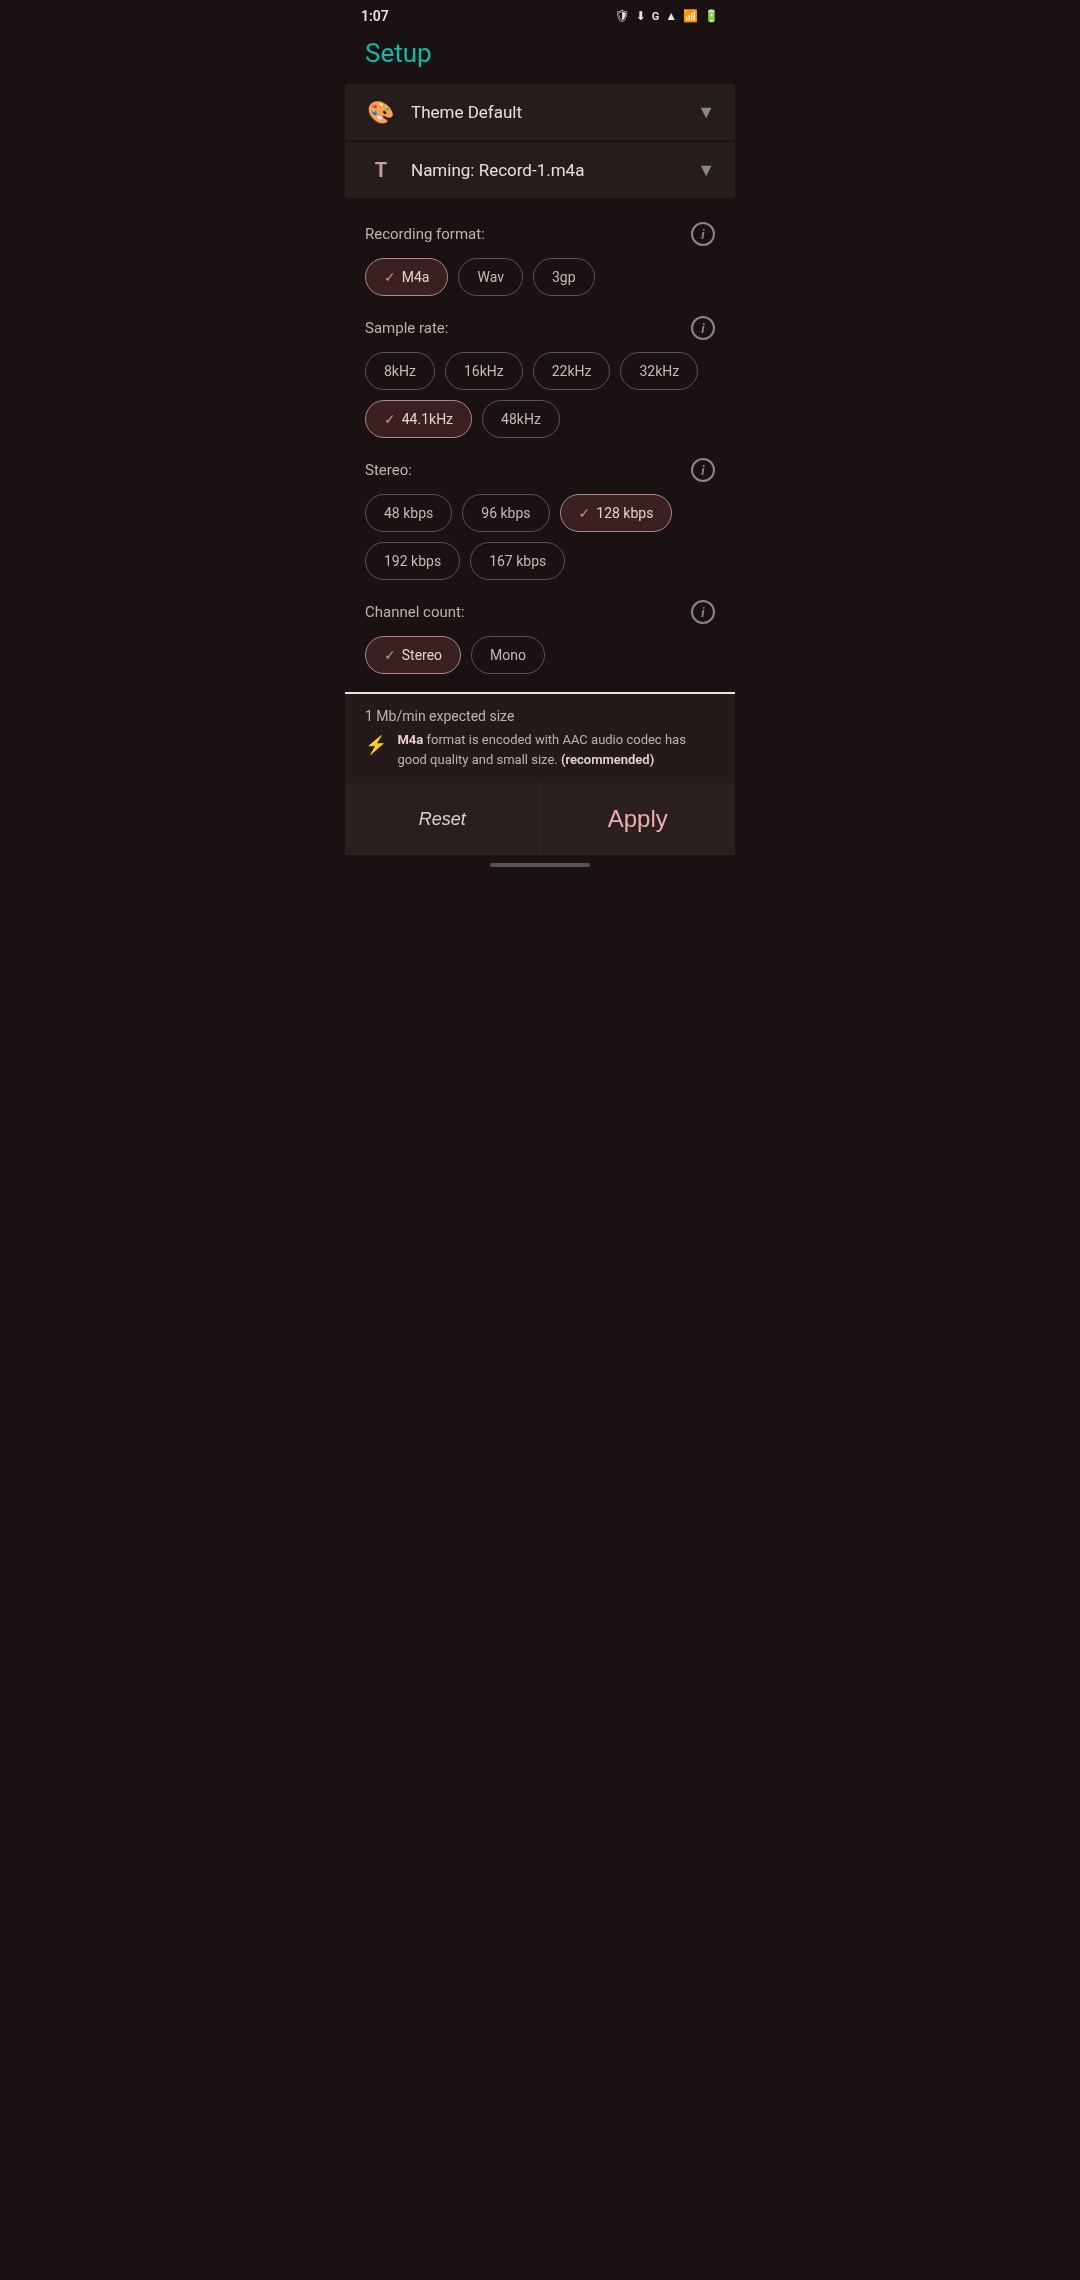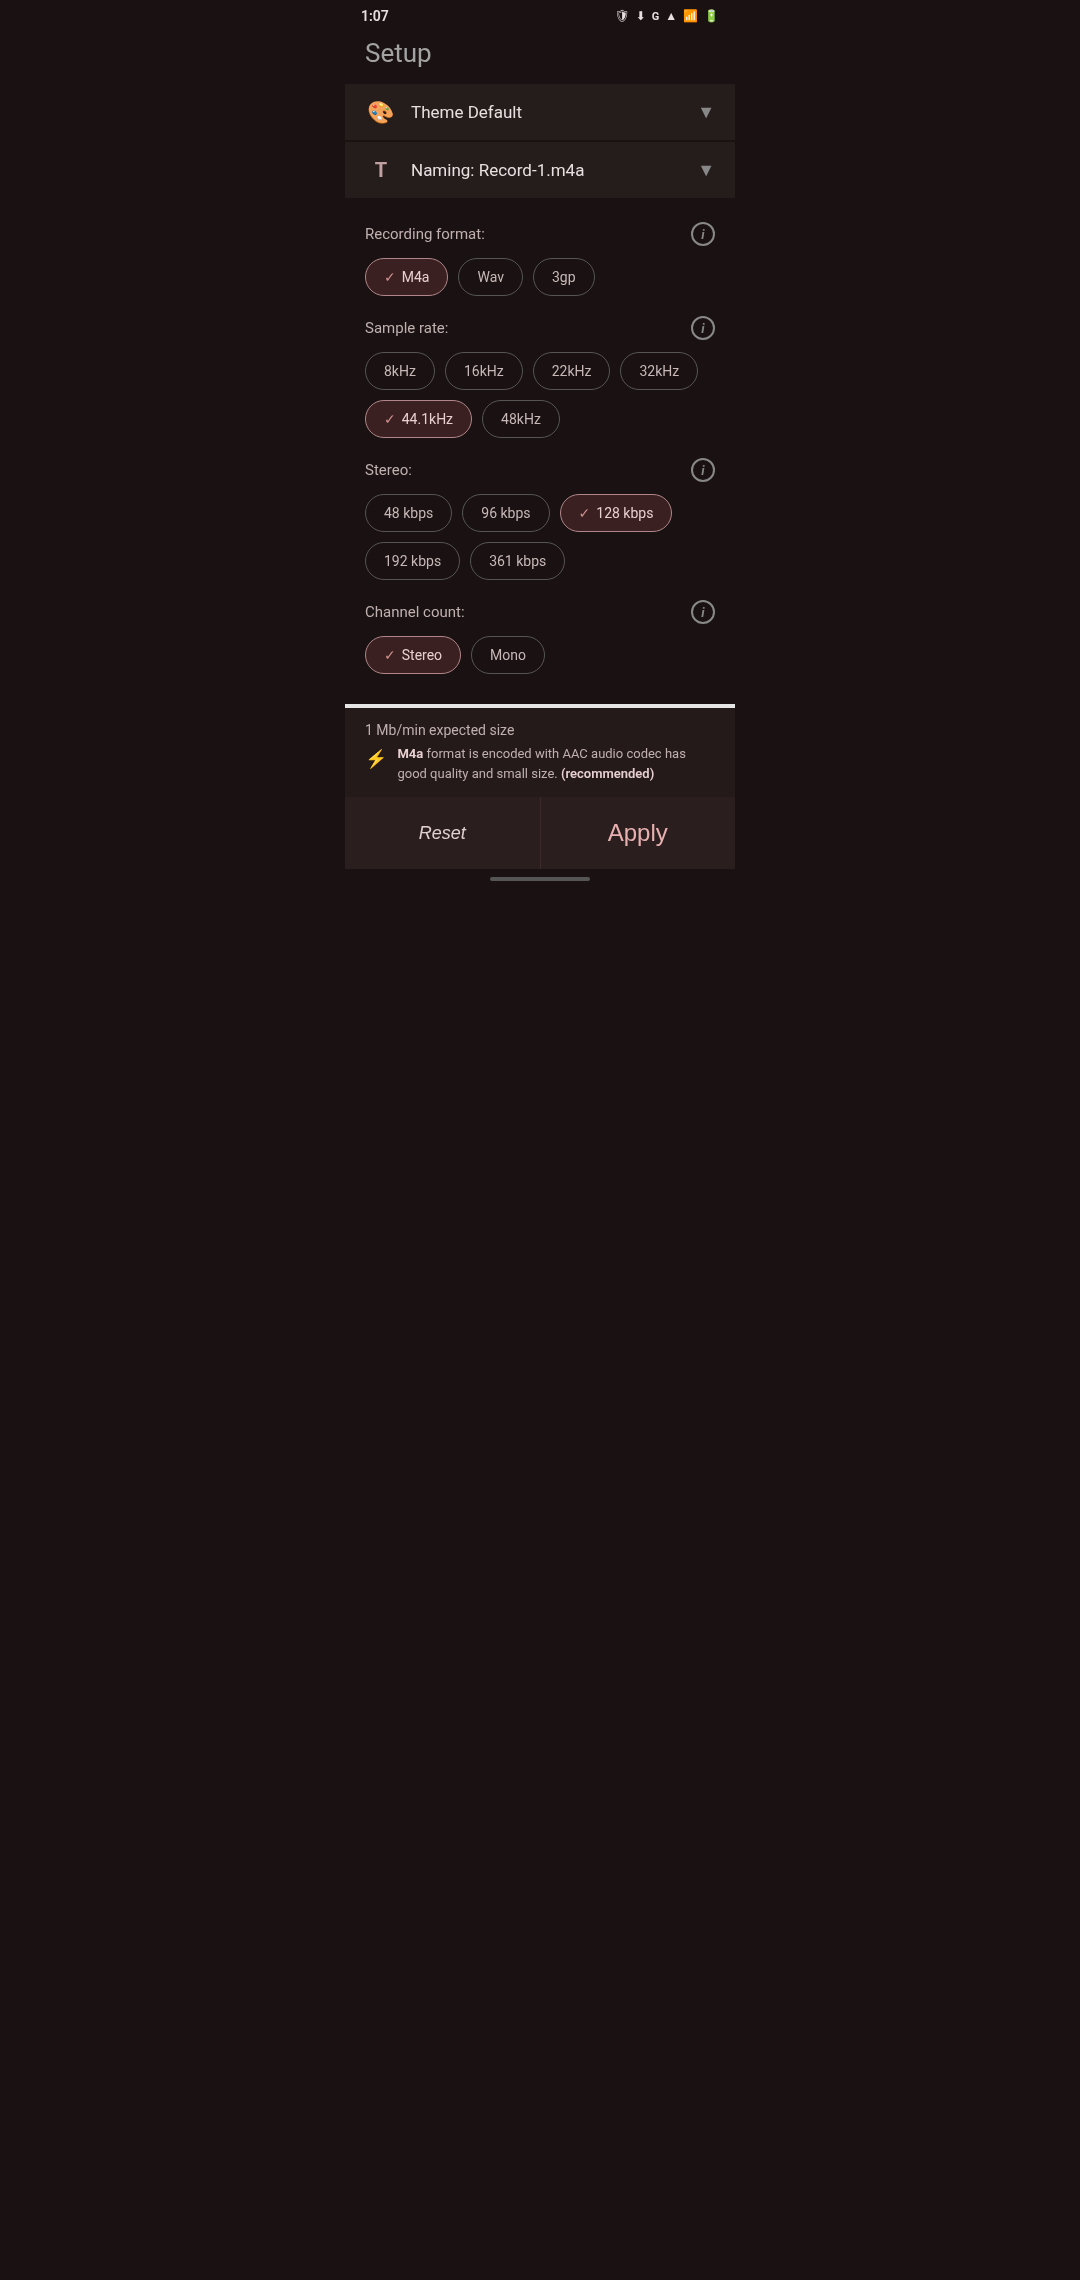--- a/index.html
+++ b/index.html
@@ -42,21 +42,21 @@
     }
 
     
     .header {
       padding: 10px 20px 16px 20px;
     }
 
     .header-title {
       font-size: 26px;
       font-weight: 400;
-      color: #a3a3a3;
+      color: #14b8a6;
     }
 
     
     .row-item {
       display: flex;
       align-items: center;
       padding: 12px 20px;
       background-color: #251c1c;
       margin-bottom: 2px;
       cursor: pointer;
@@ -144,22 +144,22 @@
 
     .chip .check {
       color: #d09090;
       font-size: 14px;
     }
 
     
     .info-panel {
       background: #251a1a;
       padding: 14px 20px;
-      margin-top: 24px;
-      border-top: 4px solid #e5e5e5;
+      margin-top: 12px;
+      border-top: 2px solid #e5e5e5;
     }
 
     .info-panel-row1 {
       font-size: 14px;
       color: #c0b0b0;
       margin-bottom: 6px;
     }
 
     .info-panel-row2 {
       display: flex;
@@ -325,21 +325,21 @@
       <span>96 kbps</span>
     </div>
     <div class="chip selected">
       <span class="check">✓</span>
       <span>128 kbps</span>
     </div>
     <div class="chip">
       <span>192 kbps</span>
     </div>
     <div class="chip">
-      <span>361 kbps</span>
+      <span>167 kbps</span>
     </div>
   </div>
 </div>
 
 <div class="section">
   <div class="section-header">
     <span class="section-label">Channel count:</span>
     <div class="info-btn">i</div>
   </div>
   <div class="chip-group">

